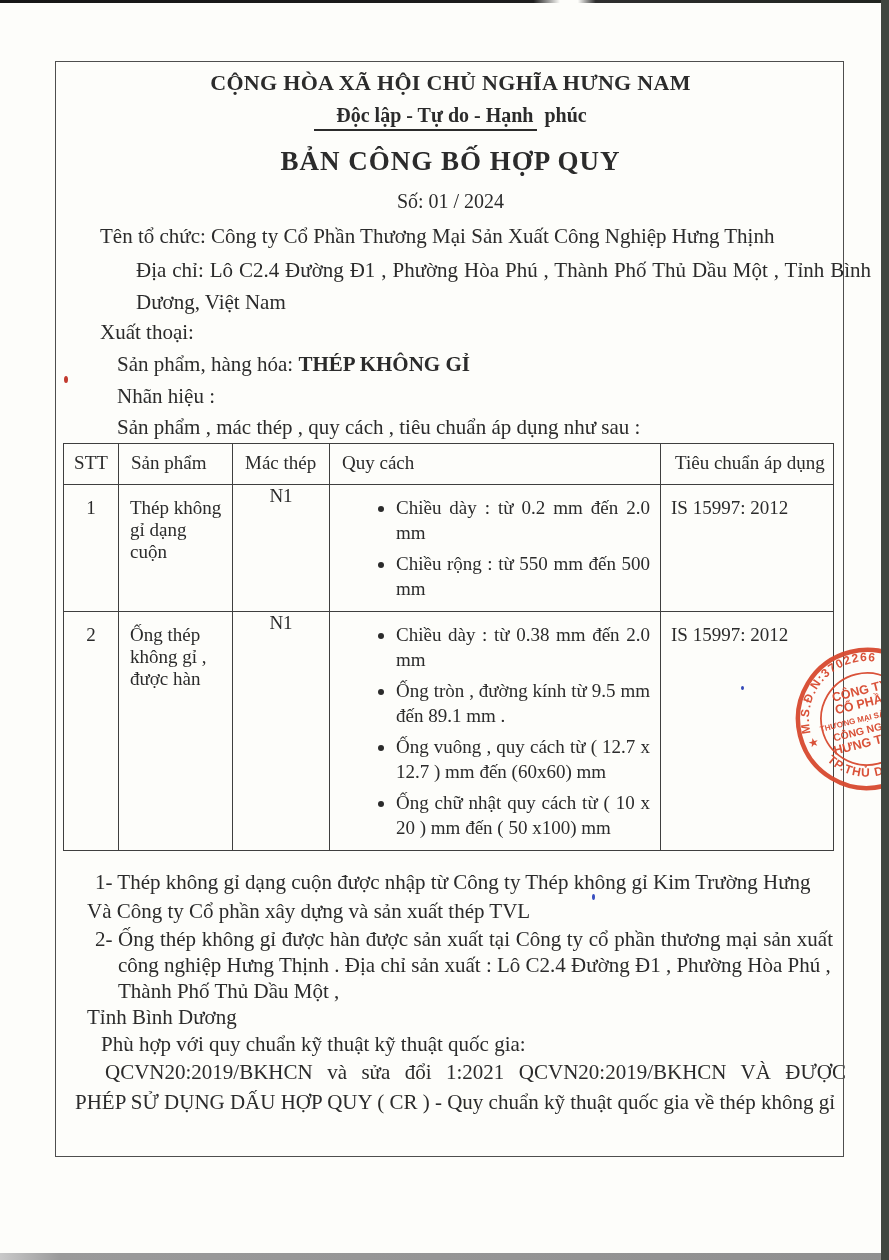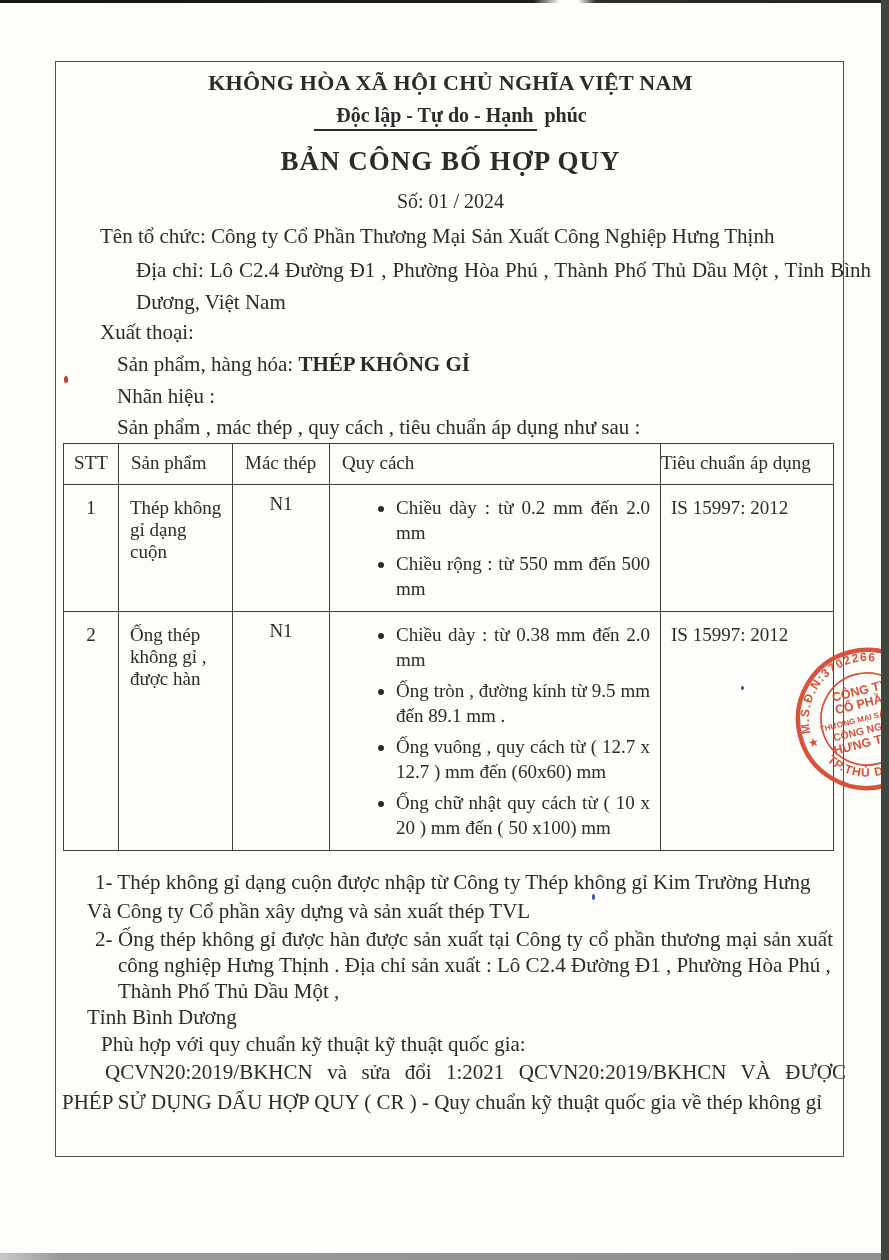--- a/index.html
+++ b/index.html
@@ -25,21 +25,21 @@
   .bline{position:absolute;font-size:21px;line-height:28px;white-space:nowrap;}
   .wrapblock{position:absolute;font-size:21px;line-height:32px;text-align:justify;white-space:normal;margin-left:36px;}
   .stretch{text-align:justify;text-align-last:justify;}
 
   table.spec{position:absolute;left:63px;top:443px;width:770px;border-collapse:collapse;table-layout:fixed;z-index:2;font-size:19px;}
   table.spec th,table.spec td{border:1.5px solid #3f3f3f;vertical-align:top;font-weight:normal;text-align:left;}
   table.spec th{padding:8px 8px 6px 12px;height:24px;}
   table.spec th.c,table.spec td.c{text-align:center;padding-left:0;padding-right:0;}
   td.cell-stt{padding-top:12px;}
   td.cell-prod{padding:12px 8px 0 11px;text-align:justify;}
-  td.cell-grade{padding-top:8px;}
+  td.cell-grade{padding-top:0;}
   td.cell-std{padding:12px 4px 0 10px;}
   td.cell-specs{padding:10px 6px 4px 0;}
   td.cell-specs ul{margin:0;padding:0 4px 0 66px;}
   td.cell-specs li{margin:0 0 6px 0;text-align:justify;line-height:25px;}
   tr.hrow{height:41px;}
   tr.r1{height:100px;}
   tr.r2{height:232px;}
 
   .note{position:absolute;font-size:21px;line-height:28px;}
 
@@ -52,21 +52,21 @@
   .speck.blue2{width:3px;height:6px;background:#3a50c0;left:592px;top:894px;}
 </style>
 </head>
 <body>
 
 <div class="page">
 
   <div class="top-line"></div>
   <div class="frame"></div>
 
-  <div class="cline republic">KHÔNG HÒA XÃ HỘI CHỦ NGHĨA VIỆT NAM</div>
+  <div class="cline republic">CỘNG HÒA XÃ HỘI CHỦ NGHĨA HƯNG NAM</div>
   <div class="cline doc-title">BẢN CÔNG BỐ HỢP QUY</div>
   <div class="cline motto">
     <span class="ul">Độc lập - Tự do - Hạnh</span><span class="tail">phúc</span>
   </div>
   <div class="cline doc-number">Số: 01 / 2024</div>
 
   <div class="bline" style="left:100px;top:222px;">Tên tổ chức: Công ty Cổ Phần Thương Mại Sản Xuất Công Nghiệp Hưng Thịnh</div>
   <div class="wrapblock" style="left:100px;top:254px;width:735px;">Địa chỉ: Lô C2.4 Đường Đ1 , Phường Hòa Phú , Thành Phố Thủ Dầu Một , Tỉnh Bình Dương, Việt Nam</div>
   <div class="bline" style="left:100px;top:318px;">Xuất thoại:</div>
   <div class="bline" style="left:117px;top:350px;">
@@ -82,21 +82,21 @@
         <col style="width:97px">
         <col style="width:331px">
         <col style="width:173px">
     </colgroup>
     <tbody>
         <tr class="hrow">
       <th class="c">STT</th>
       <th>Sản phẩm</th>
       <th>Mác thép</th>
       <th>Quy cách</th>
-      <th style="padding-left:0">Tiêu chuẩn áp dụng</th>
+      <th style="padding-left:14px">Tiêu chuẩn áp dụng</th>
     </tr>
     <tr class="r1">
       <td class="c cell-stt">1</td>
       <td class="cell-prod">Thép không gỉ dạng cuộn</td>
       <td class="c cell-grade">N1</td>
       <td class="cell-specs">
         <ul>
           <li>Chiều dày : từ 0.2 mm đến 2.0 mm</li>
           <li>Chiều rộng : từ 550 mm đến 500 mm</li>
         </ul>
@@ -121,21 +121,21 @@
     </table>
 
   <div class="note" style="left:95px;top:868px;width:740px;">1- Thép không gỉ dạng cuộn được nhập từ Công ty Thép không gỉ Kim Trường Hưng</div>
   <div class="note" style="left:87px;top:897px;">Và Công ty Cổ phần xây dựng và sản xuất thép TVL</div>
   <div class="note stretch" style="left:95px;top:925px;width:738px;">2- Ống thép không gỉ được hàn được sản xuất tại Công ty cổ phần thương mại sản xuất</div>
   <div class="note" style="left:118px;top:951px;width:715px;">công nghiệp Hưng Thịnh . Địa chỉ sản xuất : Lô C2.4 Đường Đ1 , Phường Hòa Phú ,</div>
   <div class="note" style="left:118px;top:977px;">Thành Phố Thủ Dầu Một ,</div>
   <div class="note" style="left:87px;top:1003px;">Tỉnh Bình Dương</div>
   <div class="note" style="left:101px;top:1030px;">Phù hợp với quy chuẩn kỹ thuật kỹ thuật quốc gia:</div>
   <div class="note stretch" style="left:105px;top:1058px;width:741px;">QCVN20:2019/BKHCN và sửa đổi 1:2021 QCVN20:2019/BKHCN VÀ ĐƯỢC</div>
-  <div class="note" style="left:62px;top:1088px;width:786px;">PHÉP SỬ DỤNG DẤU HỢP QUY ( CR ) -  Quy chuẩn kỹ thuật quốc gia về thép không gỉ</div>
+  <div class="note" style="left:62px;top:1088px;width:786px;text-align:center;">PHÉP SỬ DỤNG DẤU HỢP QUY ( CR ) -  Quy chuẩn kỹ thuật quốc gia về thép không gỉ</div>
 
   <svg class="stamp" viewBox="-88 -88 176 176">
     <g transform="rotate(-14)">
       <circle r="69" fill="none" style="stroke:var(--stamp-red,#d8492f)" stroke-width="4.5"></circle>
       <circle r="46" fill="none" style="stroke:var(--stamp-red,#d8492f)" stroke-width="1.8"></circle>
       <defs>
         <path id="arcTop" d="M -58 0 A 58 58 0 1 1 58 0" fill="none"></path>
         <path id="arcBot" d="M -50 29 A 58 58 0 0 0 50 29" fill="none"></path>
       </defs>
       <text font-size="12" font-weight="bold" letter-spacing="1.2">

